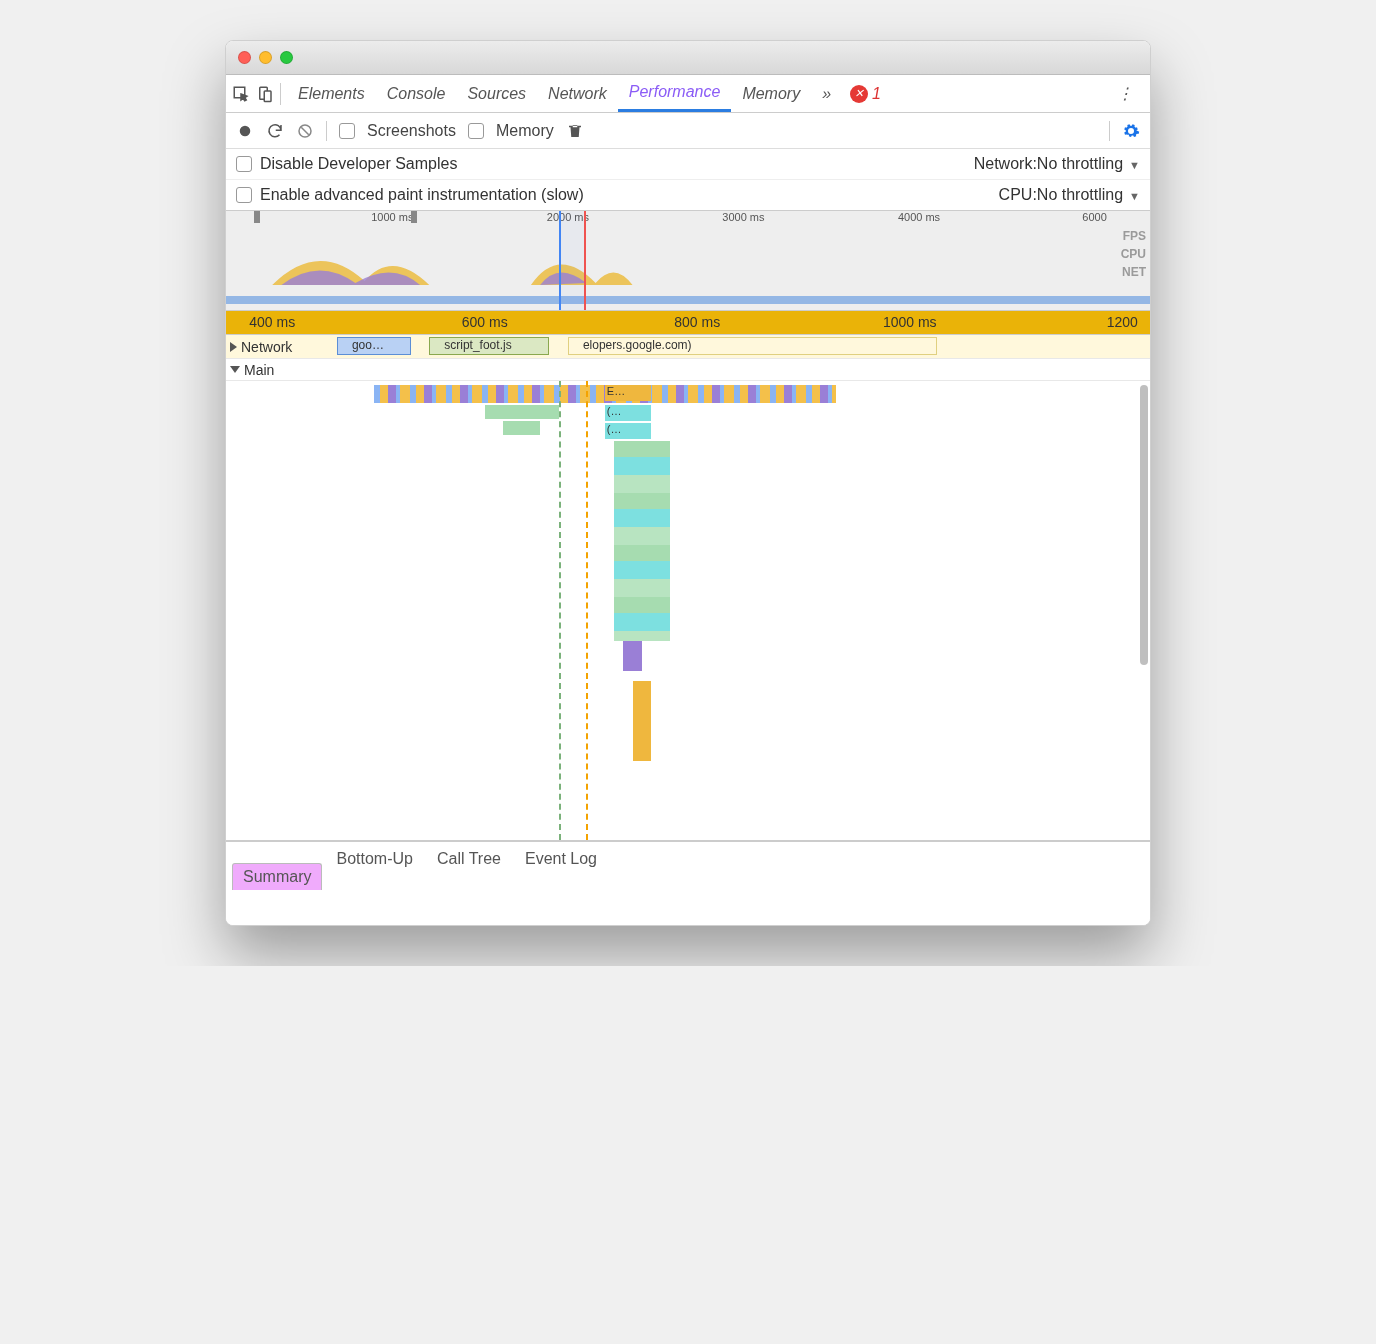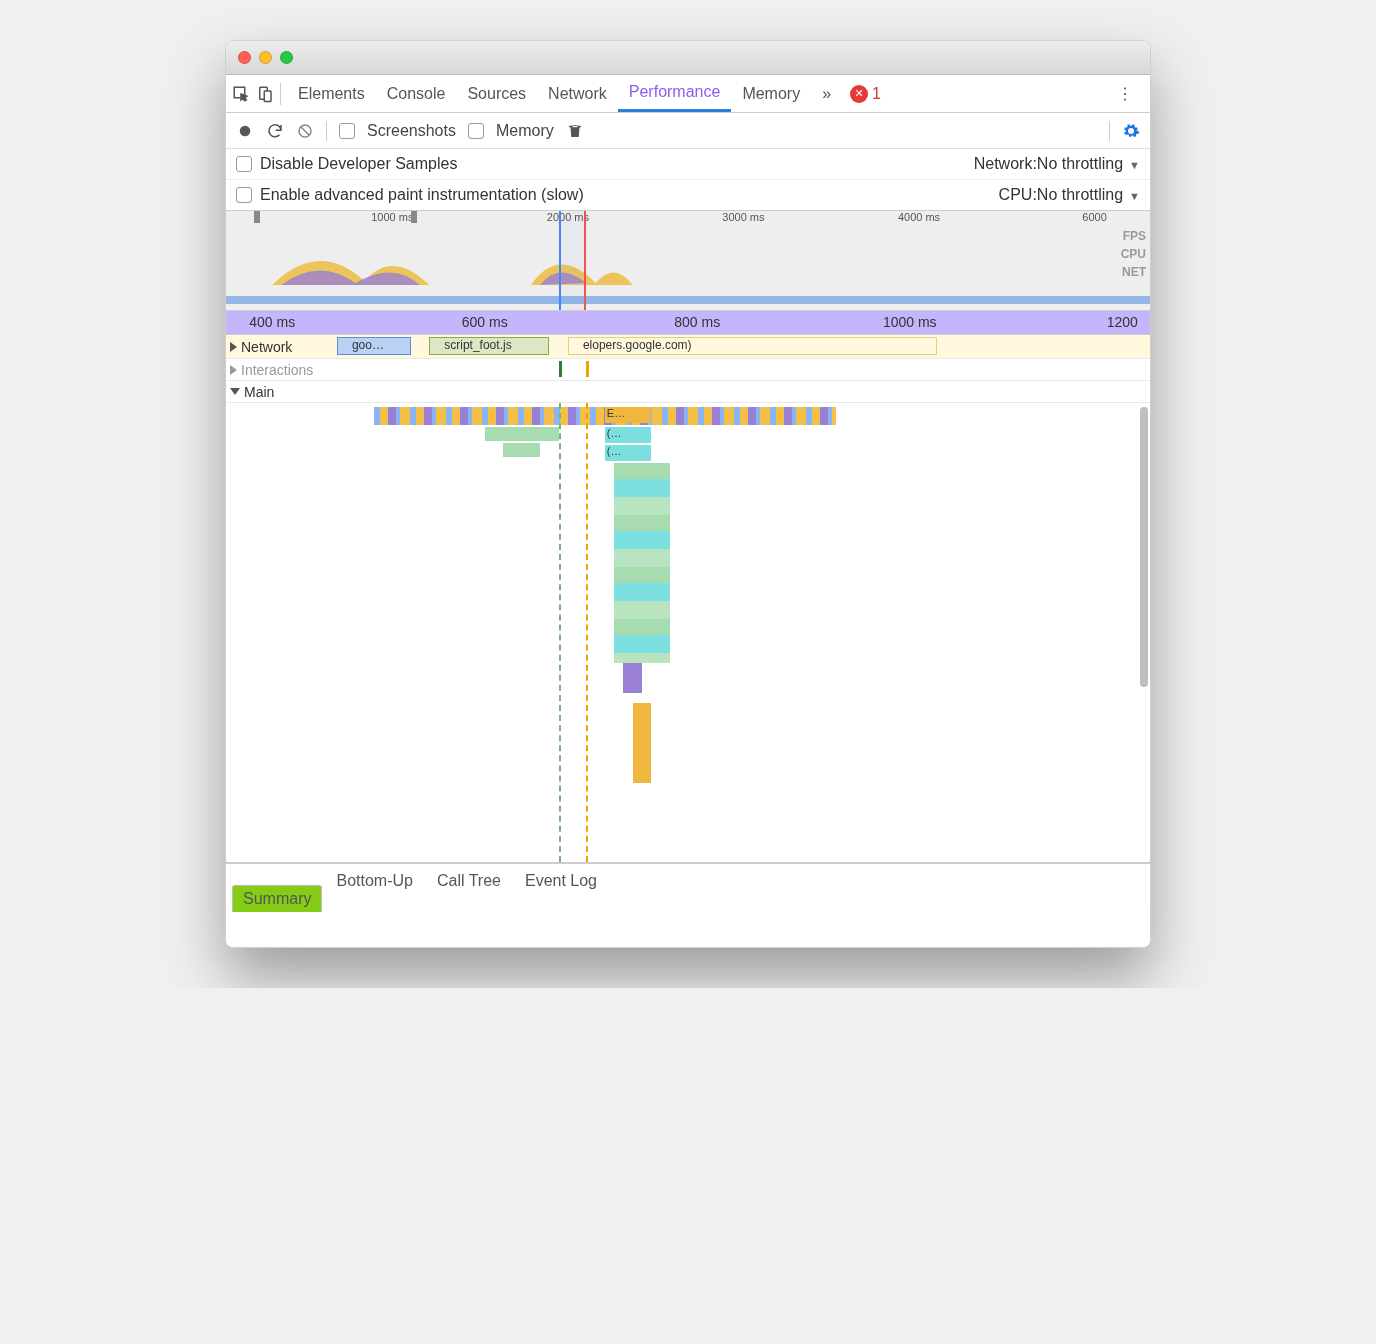--- a/index.html
+++ b/index.html
@@ -3,49 +3,49 @@
 <meta charset="utf-8">
 <style>
   * { margin:0; padding:0; box-sizing:border-box; font-family: -apple-system, "Helvetica Neue", Arial, sans-serif; }
   body { background:#f0f0f0; display:flex; justify-content:center; padding:40px; }
   .window { width:926px; background:#fff; border-radius:8px; box-shadow:0 30px 60px rgba(0,0,0,.35); overflow:hidden; border:1px solid #cfcfcf; }
   .titlebar { height:34px; background:linear-gradient(#ececec,#d8d8d8); display:flex; align-items:center; padding:0 12px; border-bottom:1px solid #bcbcbc; }
   .lights { display:flex; gap:8px; margin-right:14px; }
   .light { width:13px; height:13px; border-radius:50%; border:1px solid rgba(0,0,0,.15); }
   .red{background:#ff5f57}.yellow{background:#ffbd2e}.green{background:#28c940}
   .title { font-size:15px; color:#444; white-space:nowrap; overflow:hidden; text-overflow:ellipsis; }
-  .tabbar { display:flex; align-items:center; height:38px; border-bottom:1px solid #ccc; padding:0 6px; font-size:16px; color:#555;}
+  .tabbar { display:flex; align-items:center; height:38px; border-bottom:1px solid #ccc; padding:0 6px; font-size:16px; color:#555;font-style:italic;}
   .tabbar .sep { width:1px; height:22px; background:#ccc; margin:0 6px; }
   .tab { padding:0 11px; height:100%; display:flex; align-items:center; cursor:pointer; }
   .tab.active { color:#8b5cf6; border-bottom:3px solid #2b7de1; }
   .icon { width:18px; height:18px; display:inline-flex; align-items:center; justify-content:center; color:#555; }
   .icon svg { width:100%; height:100%; }
   .errbadge { width:18px; height:18px; border-radius:50%; background:#e53935; color:#fff; font-size:11px; display:flex; align-items:center; justify-content:center; margin-left:8px;}
   .toolbar { display:flex; align-items:center; height:36px; padding:0 10px; border-bottom:1px solid #ddd; gap:12px; font-size:16px; color:#444; }
   .toolbar .sep { width:1px; height:20px; background:#ccc; }
   .cb { width:16px; height:16px; border:1px solid #999; border-radius:3px; background:#fff; }
   .settingsrow { display:flex; align-items:center; padding:6px 10px; border-bottom:1px solid #eee; font-size:16px; color:#333; gap:8px; }
   .settingsrow .right { margin-left:auto; display:flex; align-items:center; gap:0; }
   .dropdown-caret { font-size:11px; color:#666; margin-left:6px;}
   .overview { position:relative; height:100px; background:#eee; border-bottom:1px solid #ccc; overflow:hidden;}
   .overview .ticks { position:absolute; top:0; left:0; right:0; height:16px; font-size:11px; color:#555; }
   .overview .ticks span{position:absolute; transform:translateX(-50%);}
   .overview .labels { position:absolute; right:4px; top:18px; font-size:12px; font-weight:700; color:#9a9a9a; text-align:right;}
   .overview .labels div{margin-bottom:4px;margin-left:43px;}
-  .flamechart-ruler { height:24px; border-bottom:1px solid #ccc; position:relative; font-size:14px; color:#333; background:#c4b5fd;}
+  .flamechart-ruler { height:24px; border-bottom:1px solid #ccc; position:relative; font-size:14px; color:#333; background:#eab308;}
   .flamechart-ruler span{position:absolute; transform:translateX(-50%); top:3px;}
   .trackrow { display:flex; align-items:center; height:22px; font-size:14px; color:#333; border-bottom:1px solid #e8e8e8; padding-left:4px; position:relative;}
   .trackrow.network{background:#fff8dc;}
   .tri{display:inline-block;width:0;height:0;border-left:5px solid transparent;border-right:5px solid transparent;border-top:7px solid #555;margin-right:4px;}
   .tri.right{border-top:5px solid transparent;border-bottom:5px solid transparent;border-left:7px solid #555;border-right:none;}
   .flame { height:460px; background:#fff; position:relative; overflow:hidden; border-bottom:1px solid #ccc;}
   .scrollbar{position:absolute;right:2px;top:0;width:8px;height:50%;background:rgba(0,0,0,.25);border-radius:4px;}
   .detailstabs { display:flex; height:34px; border-top:1px solid #ccc; font-size:16px; color:#555; align-items:center; padding:0 6px; gap:4px;}
   .dtab { padding:4px 10px; cursor:pointer; }
-  .dtab.active { background:#84cc16; border:1px solid #bbb; border-bottom:none; border-radius:3px 3px 0 0;margin-top:36px;}
+  .dtab.active { background:#f0abfc; border:1px solid #bbb; border-bottom:none; border-radius:3px 3px 0 0;margin-top:36px;}
   .netchip { position:absolute; height:18px; font-size:12px; background:#dbe8c3; border:1px solid #8aa84f; color:#333; padding:0 14px; overflow:hidden; white-space:nowrap; top:2px;}
   .netchip.blue{background:#b9d1f4;border-color:#5b8ed6;}
   .gear{color:#1a73e8;}
   .block{position:absolute;height:16px;}
   .ov-selection{position:absolute;top:0;bottom:0;border-left:2px solid #4285f4;border-right:2px solid #ef5350;background:rgba(66,133,244,.04);}
 </style>
 </head>
 <body>
 
 <div class="window">
@@ -175,26 +175,20 @@
   </div>
 
   <div class="trackrow network" style="height:24px">
     <span class="tri right"></span>
     <span>Network</span>
     <div class="netchip blue" style="left:12%;width:8%">goo…</div>
     <div class="netchip" style="left:22%;width:13%">script_foot.js</div>
     <div class="netchip blue" style="left:37%;width:40%;background:#fff8dc;border-color:#e0d080">elopers.google.com)</div>
   </div>
 
-  <div class="trackrow" style="color:#999">
-    <span class="tri right" style="border-left-color:#999"></span>
-    <span>Interactions</span>
-    <div style="position:absolute;left:36%;top:2px;width:3px;height:16px;background:#2e7d32"></div>
-    <div style="position:absolute;left:39%;top:2px;width:3px;height:16px;background:#f4a300"></div>
-  </div>
 
   <div class="trackrow">
     <span class="tri"></span>
     <span>Main</span>
   </div>
   <div class="flame">
 
     <div style="position:absolute;left:16%;top:4px;height:18px;width:50%;
       background:repeating-linear-gradient(90deg,#8ab4f4 0 6px,#f4c04a 6px 14px,#9a7fd6 14px 22px,#8ab4f4 22px 26px,#f4c04a 26px 36px);"></div>
     <div class="block" style="left:41%;top:4px;width:5%;background:#efb73e;color:#333;font-size:11px;padding-left:2px">E…</div>

